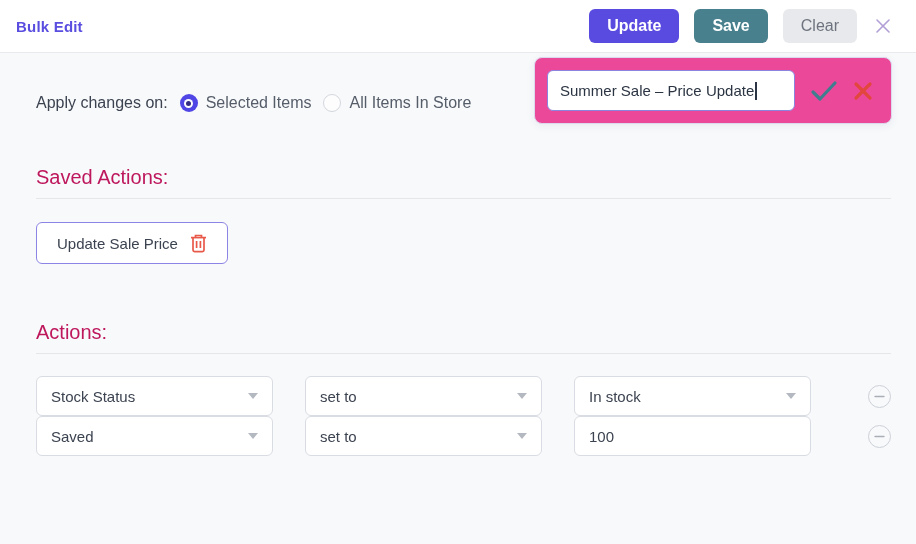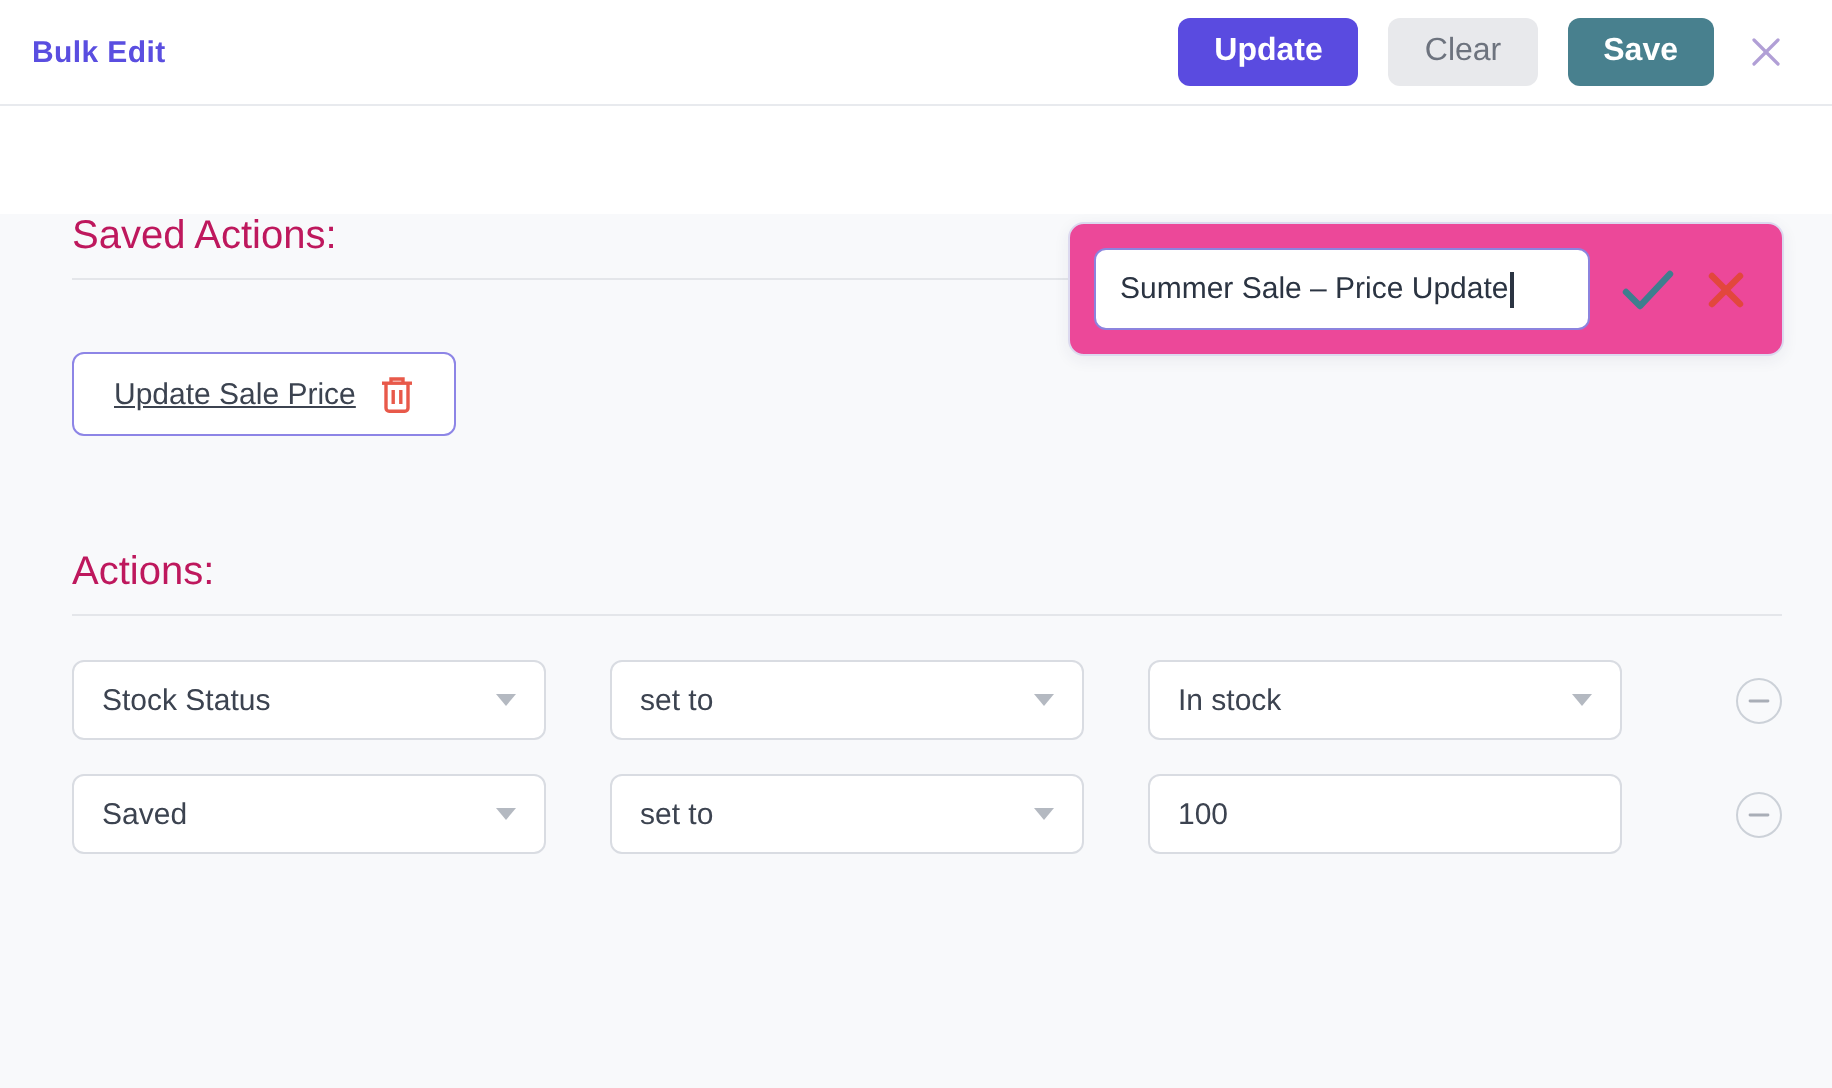--- a/index.html
+++ b/index.html
@@ -112,37 +112,36 @@
   .section-heading {
     font-size: 20px;
     color: #be185d;
     font-weight: 400;
   }
   .divider { border: none; border-top: 1px solid #e4e6ea; margin-top: 9px; }
   .heading-saved { margin-top: 54px; }
   .heading-actions { margin-top: 57px; }
 
   .saved-chip {
-    margin-top: 36px;
+    margin-top: 23px;
     display: inline-flex;
     align-items: center;
     gap: 12px;
     height: 42px;
     padding: 0 20px;
     background: #ffffff;
     border: 1px solid #8d85e6;
     border-radius: 6px;
     font-size: 15px;
     color: #3c4350;
     cursor: pointer;
-    text-decoration: underline;
-  }
-
-  
-  .rows { margin-top: 22px; display: flex; flex-direction: column; gap: 17px; }
+  }
+
+  
+  .rows { margin-top: 22px; display: flex; flex-direction: column; }
   .action-row { display: flex; align-items: center; gap: 32px; }
   .field {
     flex: none;
     width: 237px;
     height: 40px;
     background: #ffffff;
     border: 1px solid #d9dce2;
     border-radius: 6px;
     display: flex;
     align-items: center;
@@ -182,22 +181,22 @@
 </style>
 </head>
 <body>
 
 <div class="modal">
 
   <div class="header">
     <div class="title">Bulk Edit</div>
     <div class="header-actions">
       <button class="btn btn-update">Update</button>
+      <button class="btn btn-save">Save</button>
       <button class="btn btn-clear">Clear</button>
-      <button class="btn btn-save">Save</button>
       <div class="close-x">
         <svg width="18" height="18" viewBox="0 0 18 18">
           <line x1="3" y1="3" x2="15" y2="15" stroke="#b19fd6" stroke-width="1.6" stroke-linecap="round"></line>
           <line x1="15" y1="3" x2="3" y2="15" stroke="#b19fd6" stroke-width="1.6" stroke-linecap="round"></line>
         </svg>
       </div>
     </div>
   </div>
 
   <div class="body">
@@ -215,20 +214,35 @@
       </div>
       <div class="icon-btn">
         <svg width="20" height="20" viewBox="0 0 20 20">
           <line x1="3" y1="3" x2="17" y2="17" stroke="#e2473d" stroke-width="3.2" stroke-linecap="round"></line>
           <line x1="17" y1="3" x2="3" y2="17" stroke="#e2473d" stroke-width="3.2" stroke-linecap="round"></line>
         </svg>
       </div>
     </div>
 
     
+    <div class="apply-row">
+      <span class="apply-label">Apply changes on:</span>
+      <div class="radio-opt">
+        <span class="radio checked">
+            <span class="radio-mid">
+              <span class="radio-dot"></span>
+            </span>
+          </span>
+        <span class="opt-label">Selected Items</span>
+      </div>
+      <div class="radio-opt">
+        <span class="radio unchecked"></span>
+        <span class="opt-label">All Items In Store</span>
+      </div>
+    </div>
 
     
     <div class="section-heading heading-saved">Saved Actions:</div>
     <hr class="divider">
 
     <div class="saved-chip">
       <span>Update Sale Price</span>
       <span style="display:flex;">
         <svg width="17" height="19" viewBox="0 0 17 19">
           <path d="M5.5 3 V1.5 H11.5 V3" fill="none" stroke="#e8594a" stroke-width="1.7"></path>

